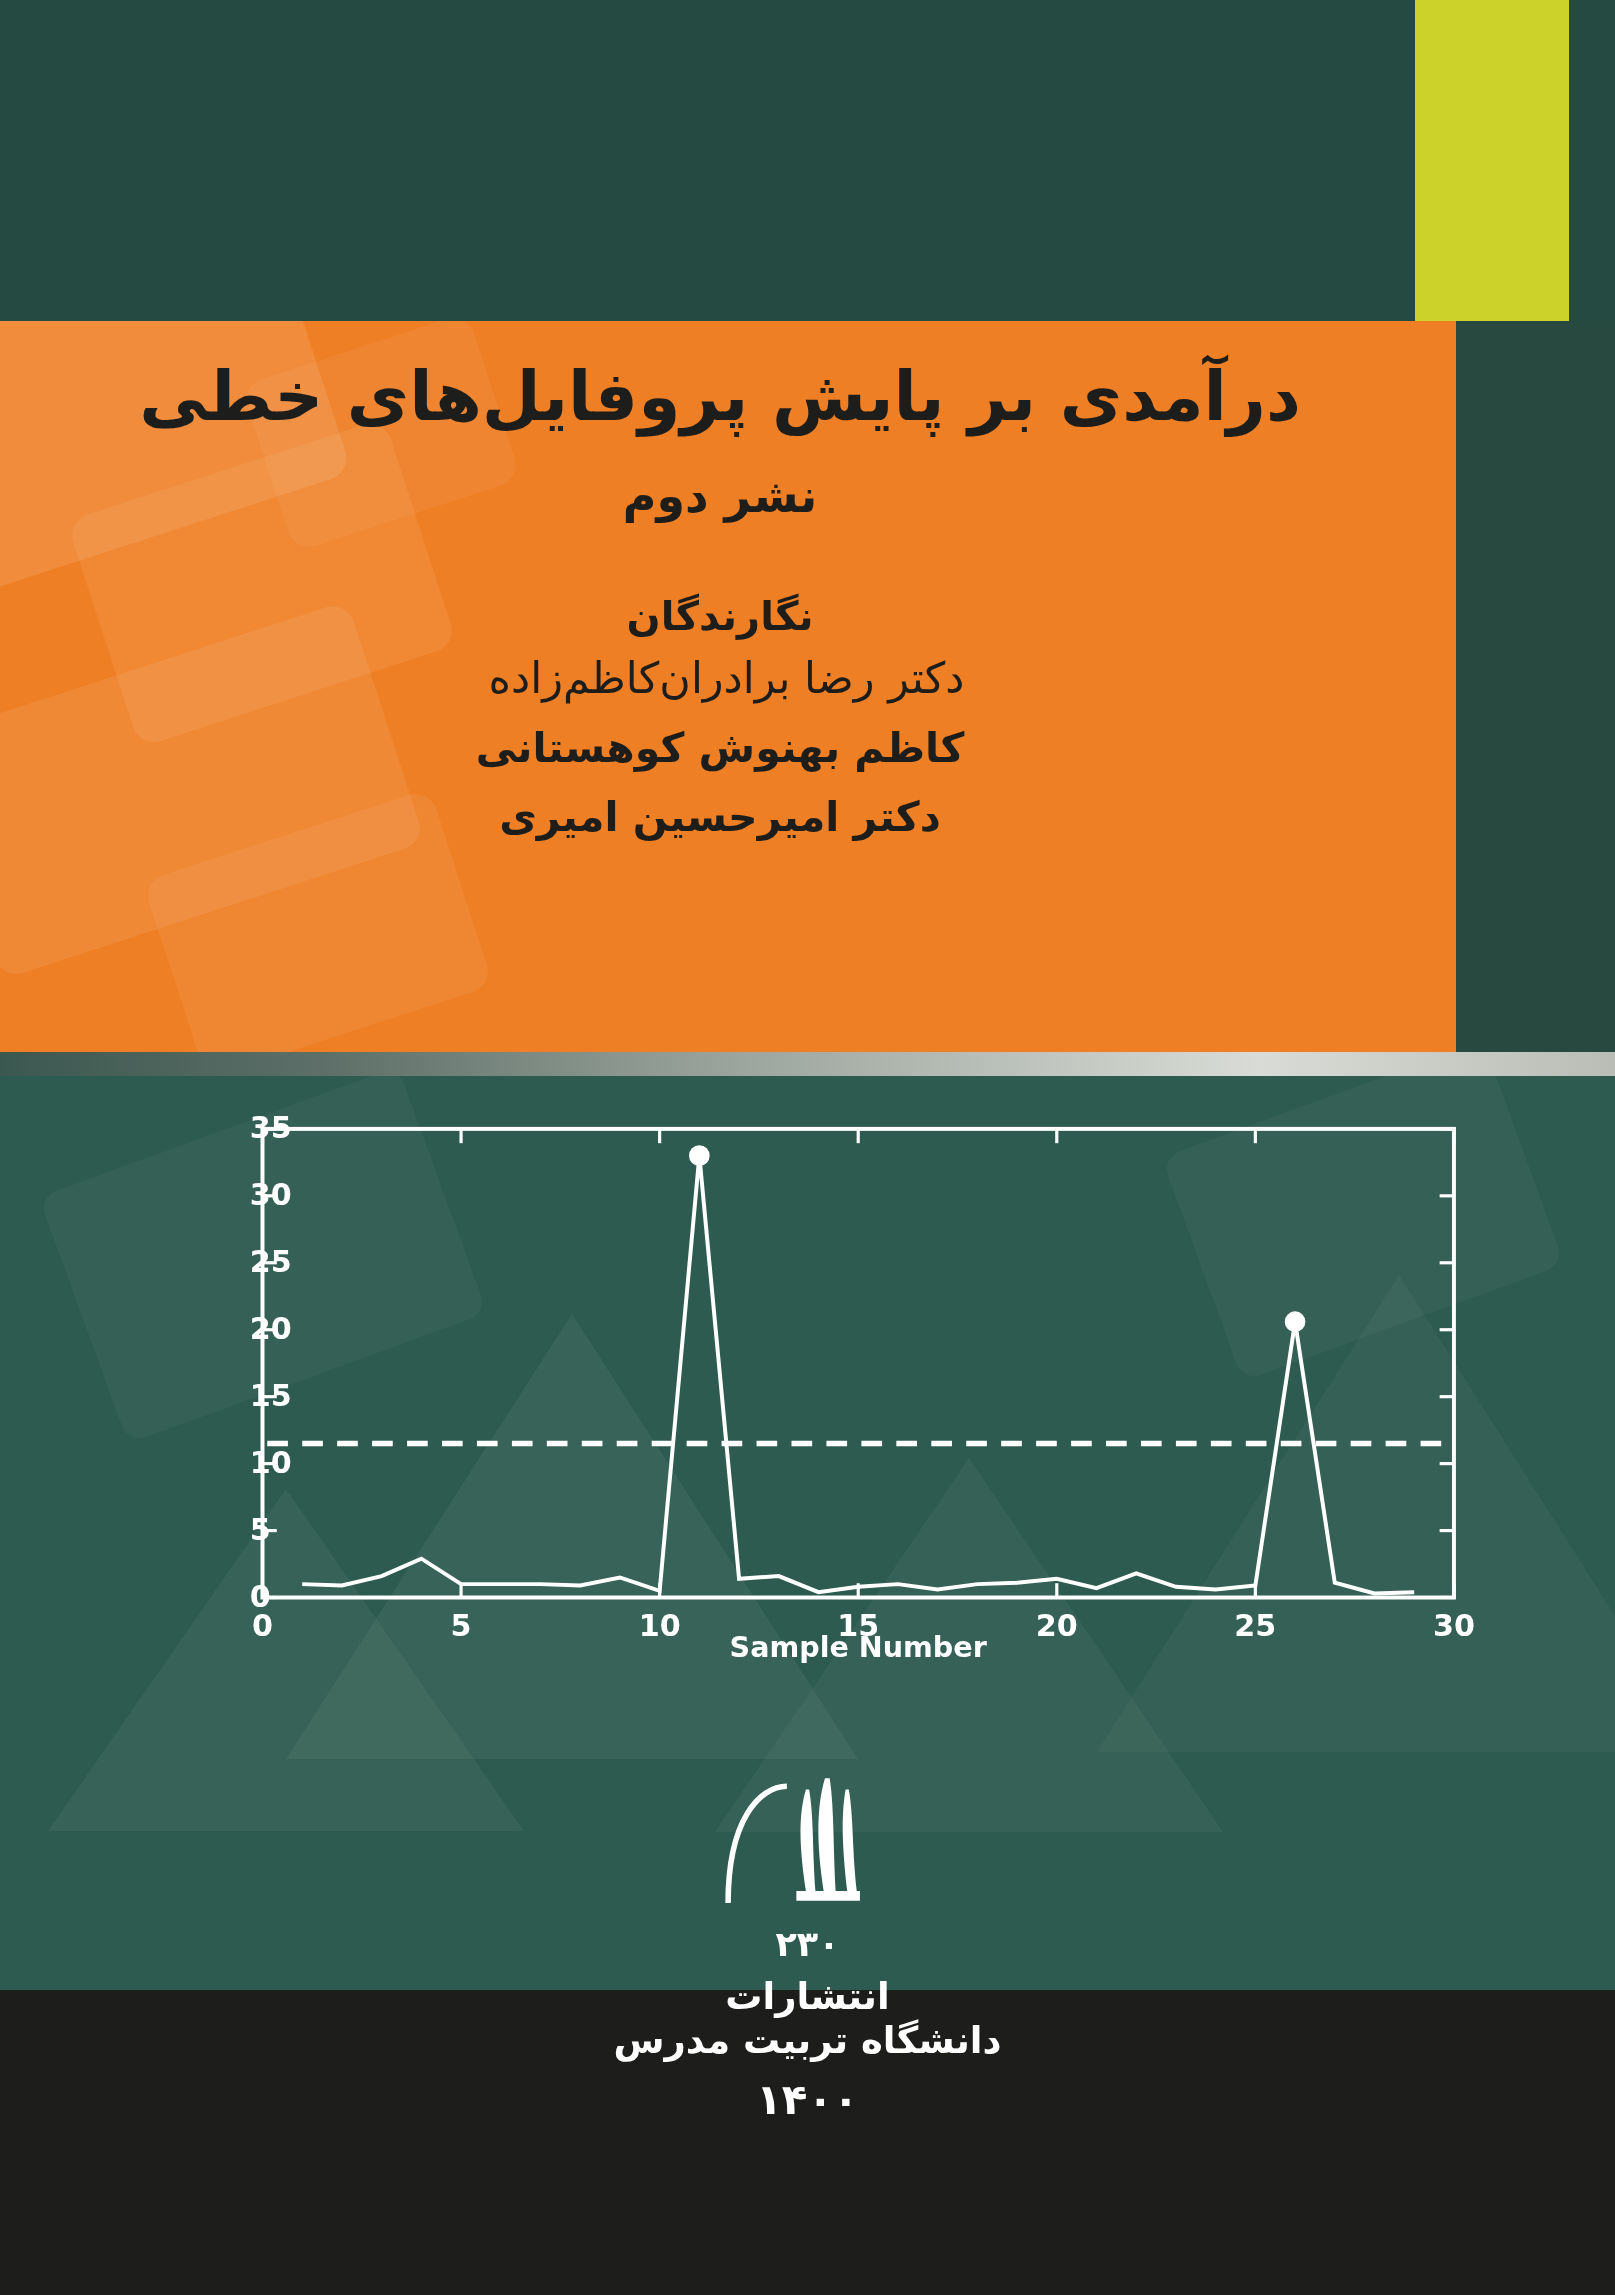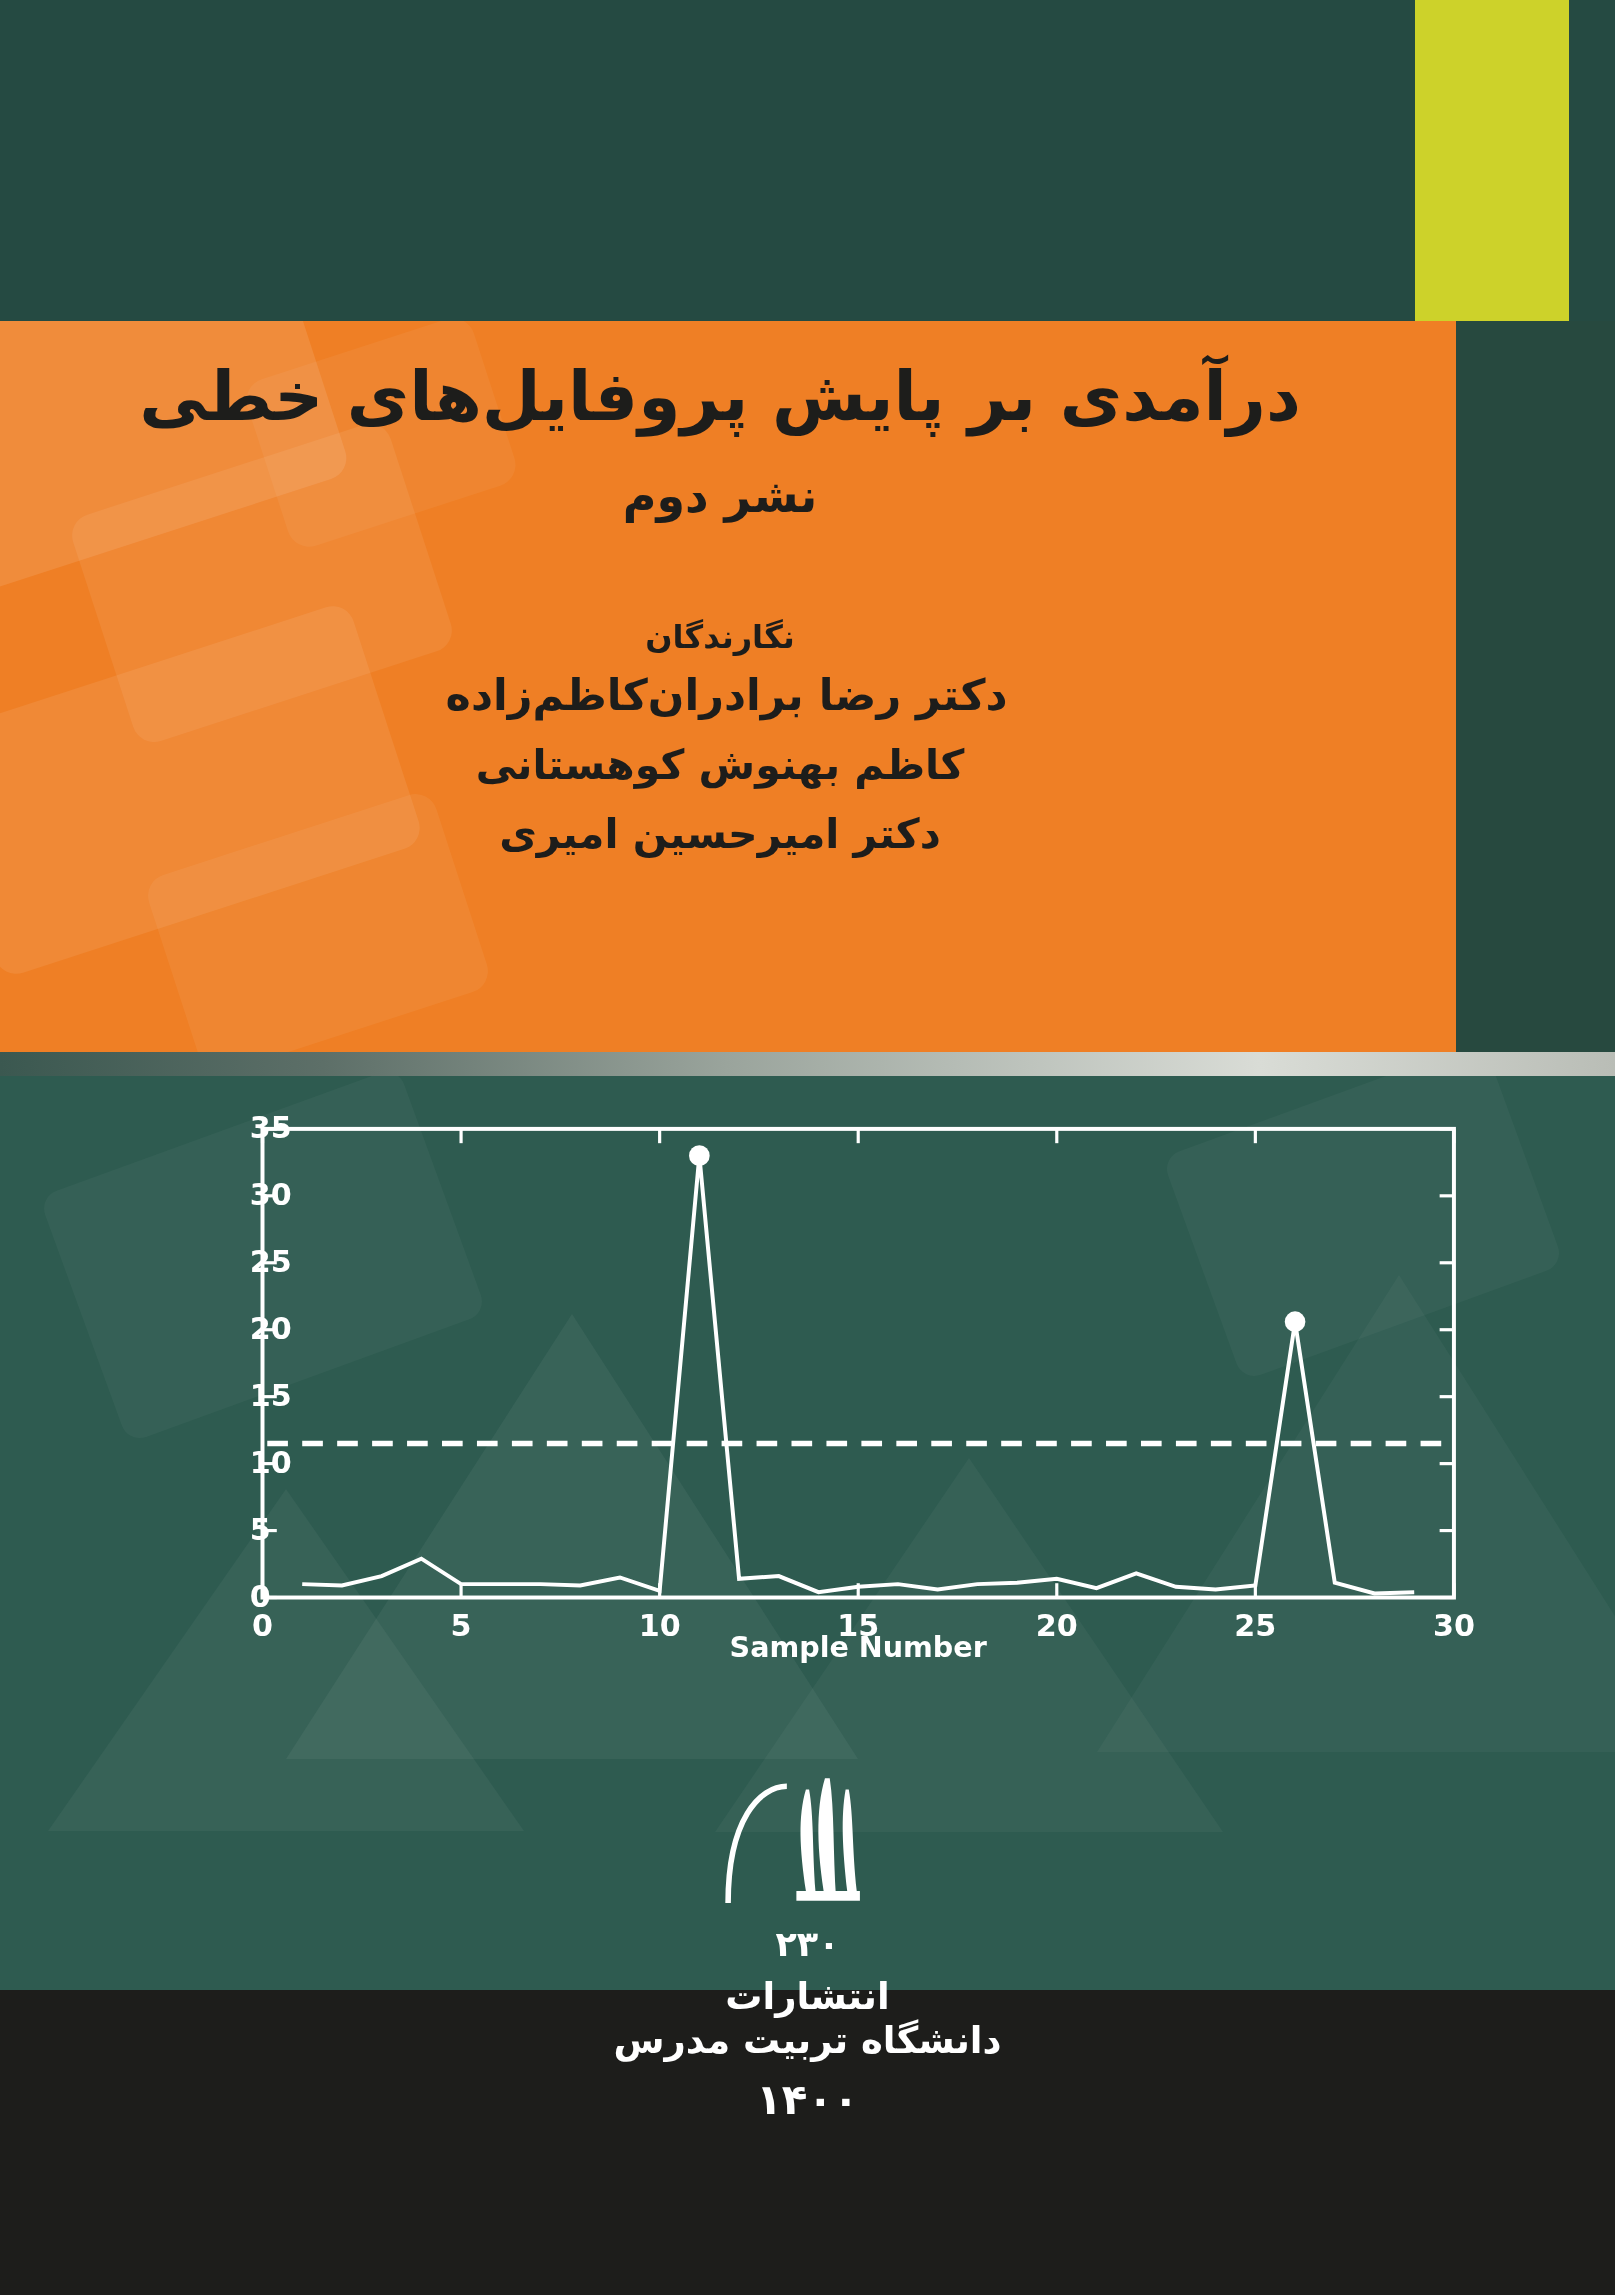--- a/index.html
+++ b/index.html
@@ -83,29 +83,29 @@
     line-height: 1.25;
     letter-spacing: 0;
     direction: rtl;
   }
   .edition {
     margin-top: 30px;
     font-size: 46px;
     font-weight: bold;
   }
   .authors-label {
-    margin-top: 95px;
-    font-size: 32px;
+    margin-top: 70px;
+    font-size: 40px;
     font-weight: bold;
     text-align: center;
   }
   .author-main {
     margin-top: 14.3px;
     font-size: 43px;
-    font-weight: bold;
+    font-weight: normal;
     margin-left: 13px;
   }
   .author {
     margin-top: 20.7px;
     font-size: 41px;
     font-weight: bold;
   }
 
   
   .separator {

